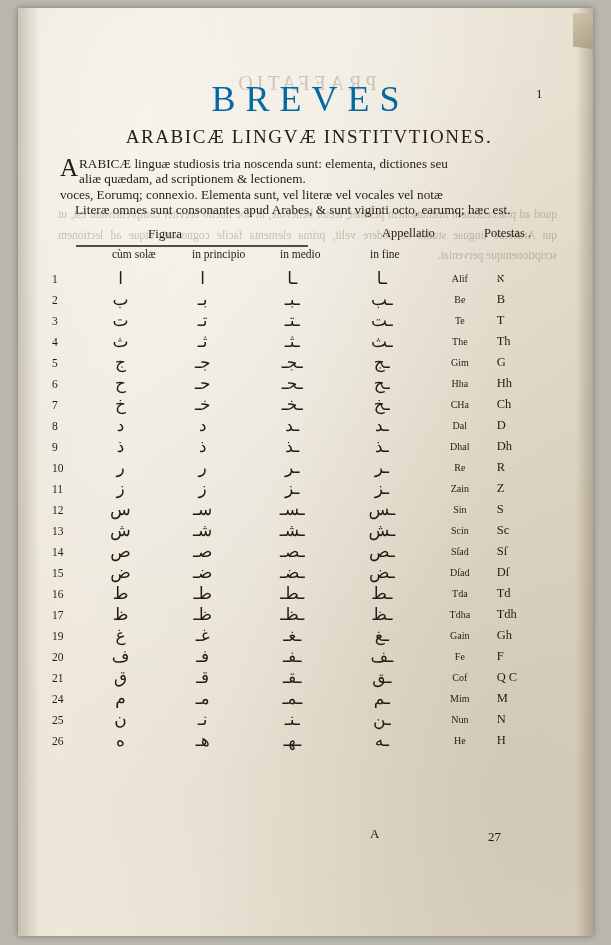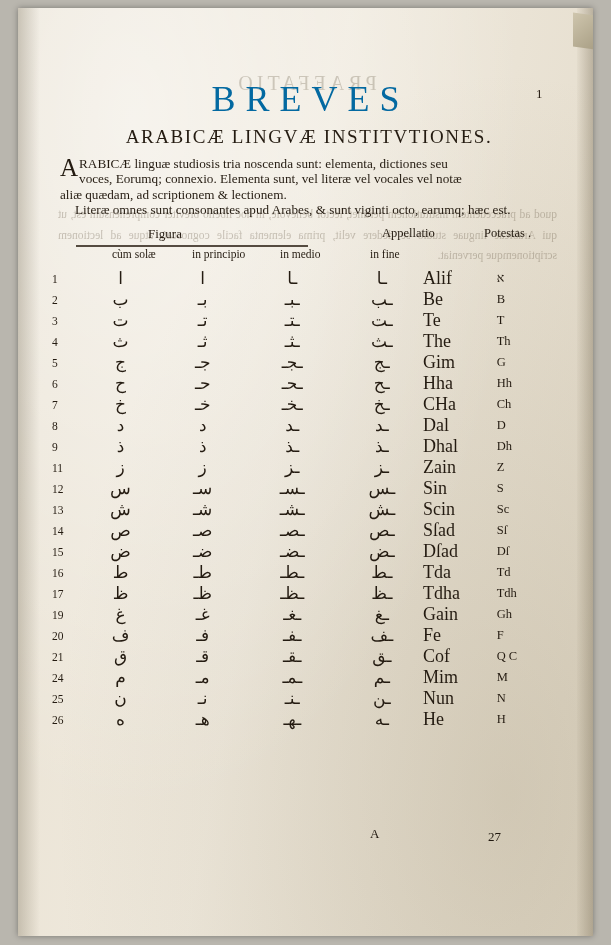--- a/index.html
+++ b/index.html
@@ -106,21 +106,21 @@
     border-collapse:collapse;
     font-size:12px;
   }
   table.letters td{
     padding:0;height:21px;vertical-align:middle;
     color:#241b11;
   }
   td.num{width:26px;text-align:left;padding-left:4px;font-size:11.5px;}
   td.ar{width:78px;text-align:center;font-size:17px;line-height:17px;}
   td.ar.wide{width:92px;}
-  td.name{width:70px;text-align:left;padding-left:18px;font-size:18px;}
+  td.name{width:70px;text-align:center;padding-left:18px;font-size:10px;}
   td.pot{width:60px;text-align:left;padding-left:22px;font-size:12.5px;}
   .sig{position:absolute;left:352px;bottom:94px;font-size:13px;}
   .cat{position:absolute;left:470px;bottom:91px;font-size:13px;}
 
   
   .ghost{
     position:absolute;left:40px;right:36px;top:196px;
     font-size:11.5px;line-height:20.6px;
     color:rgba(90,76,55,.30);
     transform:scaleX(-1);
@@ -150,22 +150,22 @@
 
   <div class="content">
 
     <div class="folio">1</div>
 
     <h1 class="title">BREVES</h1>
     <div class="subtitle">ARABICÆ LINGVÆ INSTITVTIONES.</div>
 
     <div class="para">
       <p><span class="drop">A</span><span>RABICÆ linguæ studiosis tria noscenda sunt: elementa, dictiones seu</span></p>
+      <p><span>aliæ quædam, ad scriptionem &amp; lectionem.</span></p>
       <p><span>voces, Eorumq; connexio. Elementa sunt, vel literæ vel vocales vel notæ</span></p>
-      <p><span>aliæ quædam, ad scriptionem &amp; lectionem.</span></p>
       <p class="ind"><span>Literæ omnes sunt consonantes apud Arabes, &amp; sunt viginti octo, earumq; hæc est.</span></p>
     </div>
 
     <div class="tbl">
 
       <div class="hdr-row">
         <span class="hdr-figura">Figura</span>
         <span class="hdr-appel">Appellatio</span>
         <span class="hdr-potest">Potestas .</span>
         <div class="rule short"></div>
@@ -255,20 +255,29 @@
             <tr>
               <td class="num">9</td>
               <td class="ar">ذ</td>
               <td class="ar">ذ</td>
               <td class="ar wide">ـذ</td>
               <td class="ar">ـذ</td>
               <td class="name">Dhal</td>
               <td class="pot">Dh</td>
             </tr>
             <tr>
+              <td class="num">10</td>
+              <td class="ar">ر</td>
+              <td class="ar">ر</td>
+              <td class="ar wide">ـر</td>
+              <td class="ar">ـر</td>
+              <td class="name">Re</td>
+              <td class="pot">R</td>
+            </tr>
+            <tr>
               <td class="num">11</td>
               <td class="ar">ز</td>
               <td class="ar">ز</td>
               <td class="ar wide">ـز</td>
               <td class="ar">ـز</td>
               <td class="name">Zain</td>
               <td class="pot">Z</td>
             </tr>
             <tr>
               <td class="num">12</td>

